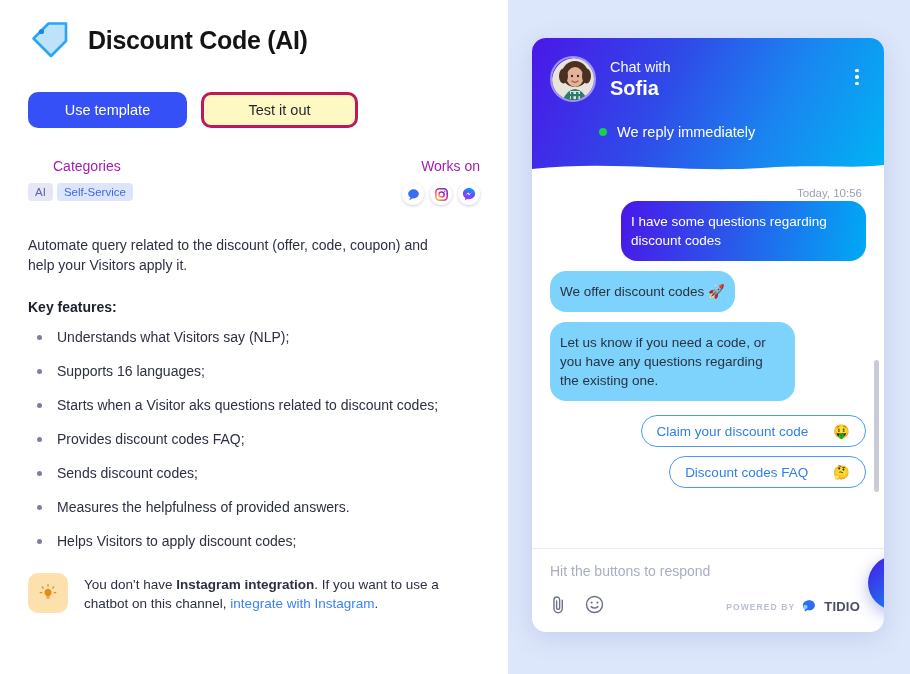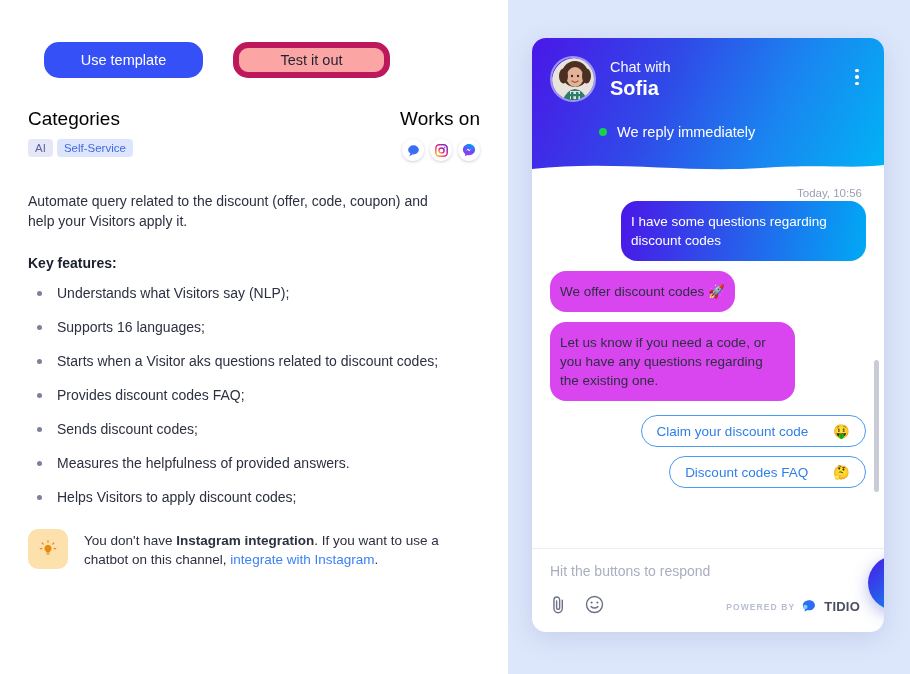--- a/index.html
+++ b/index.html
@@ -12,27 +12,27 @@
   .page { display: flex; width: 910px; height: 674px; }
 
   
   .left { width: 508px; height: 674px; background: #fff; padding: 12px 28px 0 28px; position: relative; }
 
   .title-row { display: flex; align-items: center; gap: 16px; margin-top: 6px; }
   .tag-icon { width: 44px; height: 44px; flex: none; }
   .page-title { font-size: 25px; font-weight: bold; color: #141414; letter-spacing: -0.3px; }
 
   .btn-row { display: flex; gap: 14px; margin-top: 30px; }
-  .btn { height: 36px; border-radius: 15px; font-size: 14.5px; display: flex;
-         align-items: center; justify-content: center; cursor: pointer; margin-left: 16px; }
+  .btn { height: 36px; border-radius: 10px; font-size: 14.5px; display: flex;
+         align-items: center; justify-content: center; cursor: pointer; }
   .btn-primary { width: 159px; background: #3550f7; color: #fff; border: none; }
-  .btn-secondary { width: 157px; background: #fca5a5; color: #1f2330; border: 6px solid #be185d; }
+  .btn-secondary { width: 157px; background: #fef9c3; color: #1f2330; border: 3px solid #be185d; }
 
   .meta-row { display: flex; justify-content: space-between; align-items: flex-start; margin-top: 30px; }
-  .meta-label { font-size: 19px; color: #000000; margin-bottom: 9px; }
+  .meta-label { font-size: 14px; color: #a21caf; margin-bottom: 9px; margin-left: 25px; }
   .tags { display: flex; gap: 4px; }
   .tag { font-size: 11.5px; padding: 3px 7px; border-radius: 4px; }
   .tag-ai { background: #e5e7f7; color: #5b61a8; }
   .tag-ss { background: #dde5fd; color: #3f6ae0; }
   .works-col { text-align: right; }
   .channels { display: flex; gap: 6px; justify-content: flex-end; }
   .chan { width: 22px; height: 22px; border-radius: 50%; background: #fff;
           box-shadow: 0 1px 3px rgba(60,70,120,.25); display: flex;
           align-items: center; justify-content: center; }
 
@@ -72,21 +72,21 @@
   .dot-online { width: 8px; height: 8px; border-radius: 50%; background: #19d04a; }
   .status-text { color: #fff; font-size: 14.5px; }
   .wave { position: absolute; left: 0; bottom: -1px; width: 100%; height: 16px; }
 
   .wg-body { flex: 1; position: relative; padding: 10px 18px 0 18px; overflow: hidden; }
   .timestamp { text-align: right; font-size: 11.5px; color: #9aa0b4; margin: 2px 4px 2px 0; }
   .msg { font-size: 13.5px; line-height: 19px; border-radius: 16px; padding: 11px 10px;
          max-width: 245px; width: fit-content; margin-bottom: 10px; }
   .msg-out { margin-left: auto; color: #fff;
              background: linear-gradient(100deg, #4a17e8 0%, #2b57ea 45%, #00aaf5 100%); }
-  .msg-in { background: #d946ef; color: #2c3040; }
+  .msg-in { background: #7dd3fc; color: #2c3040; }
   .quick { display: flex; flex-direction: column; align-items: flex-end; gap: 9px; margin-top: 14px; }
   .qbtn { border: 1.4px solid #4a9bf5; color: #2f7fe8; background: #fff;
           border-radius: 20px; padding: 7px 15px; font-size: 13.5px; cursor: pointer;
           display: flex; align-items: center; gap: 25px; }
   .scrollbar { position: absolute; right: 5px; top: 185px; width: 5px; height: 132px;
                background: #c9ccd6; border-radius: 3px; cursor: pointer; }
 
   .wg-foot { flex: none; border-top: 1px solid #eceef3; padding: 14px 18px 14px 18px; position: relative; }
   .composer { font-size: 14px; color: #a9aec0; margin-bottom: 16px; cursor: text; }
   .foot-row { display: flex; align-items: center; }
@@ -100,20 +100,29 @@
       display: flex; align-items: center; justify-content: center; cursor: pointer;
       box-shadow: 0 5px 16px rgba(50,60,200,.35); }
 </style>
 </head>
 <body>
 
 <div class="page">
 
   <div class="left">
 
+    <div class="title-row">
+      <span class="tag-icon">
+        <svg viewBox="0 0 44 44" width="44" height="44">
+          <path d="M5.5 20.5 L20.5 5.5 L38 5.5 L38 23 L23 38 Z" fill="#bfe2fb" stroke="#25a6f7" stroke-width="2.6" stroke-linejoin="round"></path>
+          <circle cx="13.5" cy="13.5" r="2.6" fill="#1b86e8"></circle>
+        </svg>
+      </span>
+      <span class="page-title">Discount Code (AI)</span>
+    </div>
 
     <div class="btn-row">
       <div class="btn btn-primary">Use template</div>
       <div class="btn btn-secondary">Test it out</div>
     </div>
 
     <div class="meta-row">
       <div>
         <div class="meta-label">Categories</div>
         <div class="tags">

